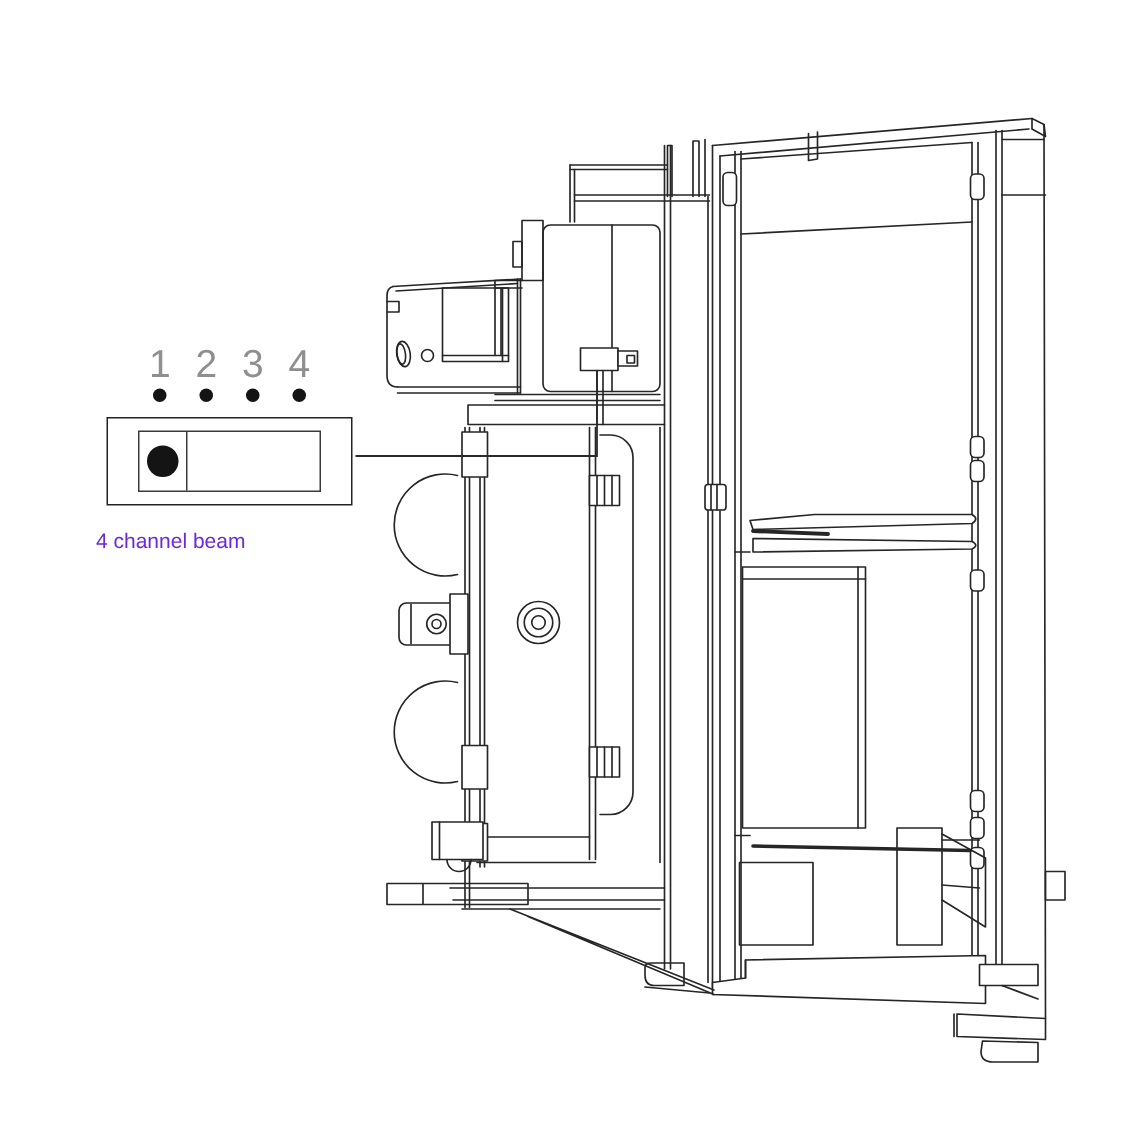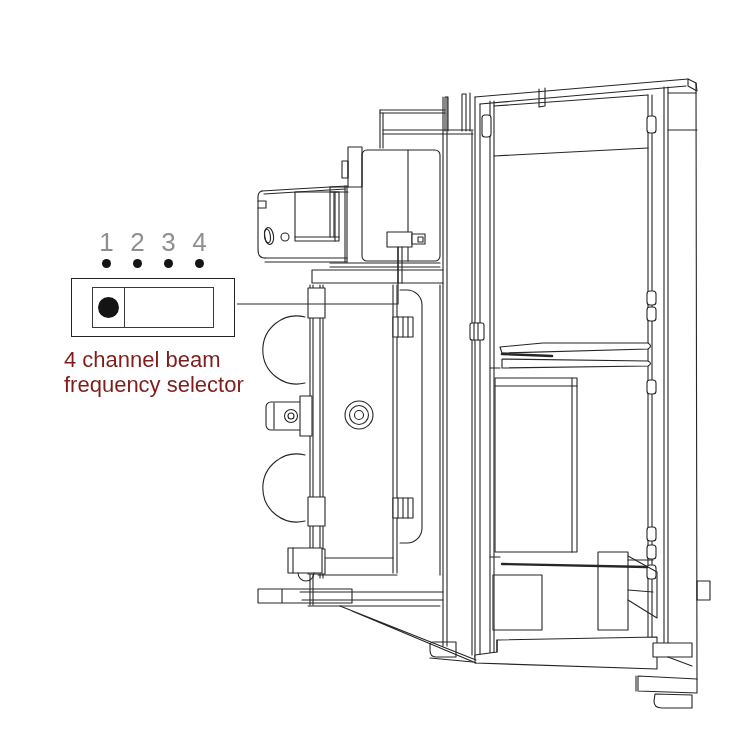--- a/index.html
+++ b/index.html
@@ -26,21 +26,21 @@
   }
   .selector-cell{
     width:32px;height:100%;border-right:1.4px solid #3a3a3a;box-sizing:border-box;
     display:flex;align-items:center;justify-content:center;
   }
   .selector-knob{width:21px;height:21px;border-radius:50%;background:#141414;}
   .selector-track{flex:1;}
   
   .callout-label{
     position:absolute;left:64px;top:348px;
-    font-size:22px;line-height:24.5px;color:#7f1d1d;white-space:nowrap;
+    font-size:14px;line-height:24.5px;color:#6d28d9;white-space:nowrap;
   }
 </style>
 </head>
 <body>
 
 <div class="stage">
 
   <svg class="drawing-svg" viewBox="0 0 750 750">
     <g stroke="#262626" fill="none" stroke-width="1.1" stroke-linecap="round" stroke-linejoin="round">
 
@@ -209,16 +209,15 @@
     <div class="selector-inner">
       <div class="selector-cell">
         <span class="selector-knob"></span>
       </div>
       <div class="selector-track"></div>
     </div>
   </div>
 
   <div class="callout-label">
     <div>4 channel beam</div>
-    <div>frequency selector</div>
   </div>
 
 </div>
 
 </body></html>

